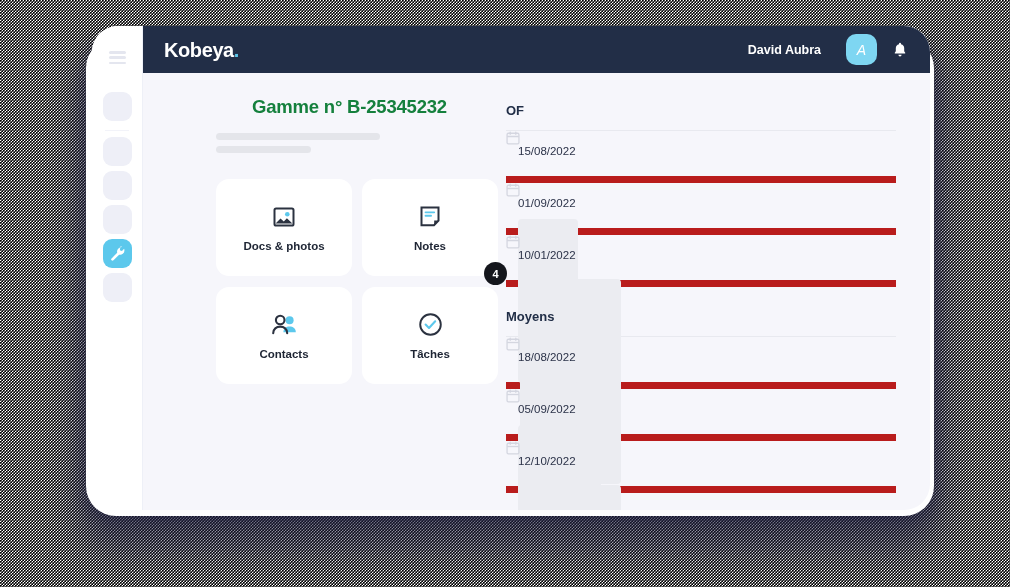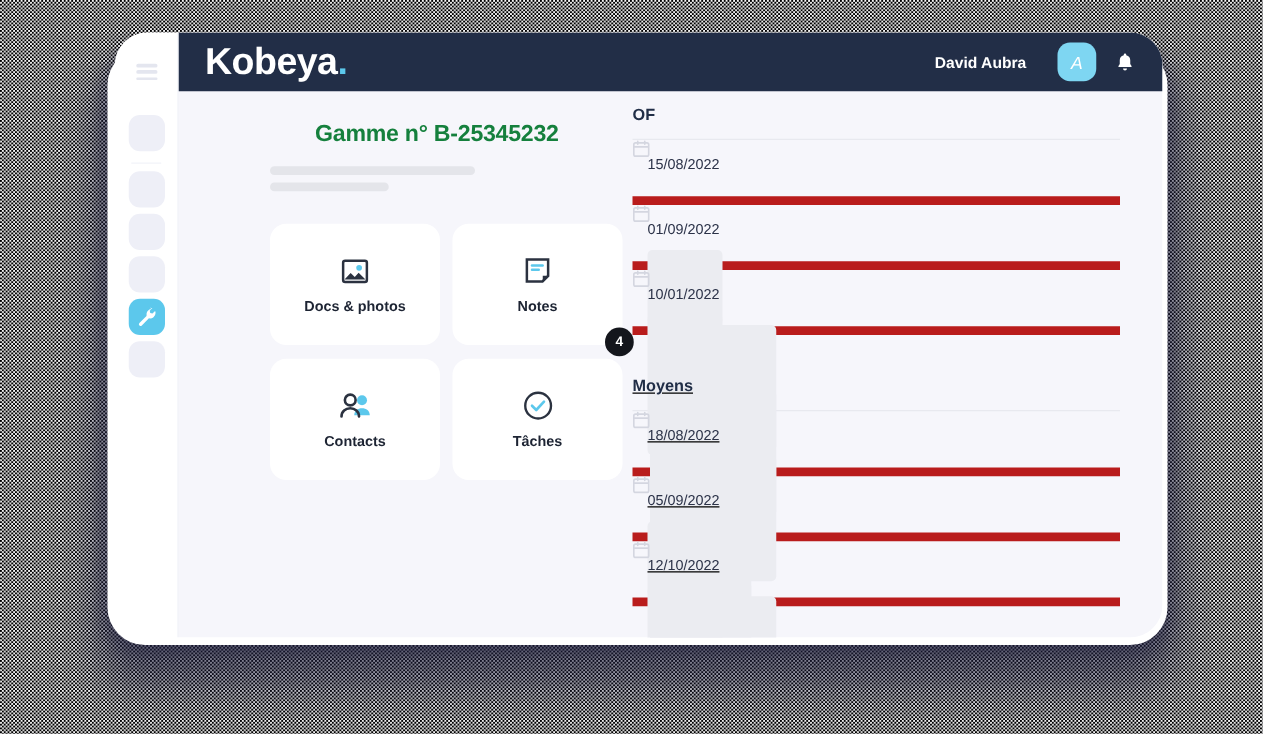--- a/index.html
+++ b/index.html
@@ -109,21 +109,21 @@
   
   .topbar {
     height: 47px;
     flex: 0 0 47px;
     background: #222e47;
     display: flex;
     align-items: center;
     padding: 0 22px 0 21px;
   }
   .brand {
-    font-size: 30px;
+    font-size: 20px;
     font-weight: bold;
     color: #ffffff;
     letter-spacing: -0.4px;
     line-height: 1;
   }
   .brand .dot { color: #5cc8ec; }
   .topbar-spacer { flex: 1; }
   .user-name {
     color: #ffffff;
     font-size: 12.5px;
@@ -218,25 +218,25 @@
     font-size: 11px;
     font-weight: bold;
     display: flex;
     align-items: center;
     justify-content: center;
   }
 
   
   .col-right {
     flex: 1;
-    padding: 11px 34px 0 23px;
+    padding: 30px 34px 0 23px;
     box-sizing: border-box;
     min-width: 0;
   }
-  .section + .section { margin-top: 33px; text-decoration: underline; }
+  .section + .section { margin-top: 22px; }
   .section-title {
     font-size: 13px;
     font-weight: bold;
     color: #212e47;
     margin: 0 0 12px 0;
   }
   .list { border-top: 1px solid #e8e9ef; }
   .row {
     display: flex;
     align-items: flex-start;

